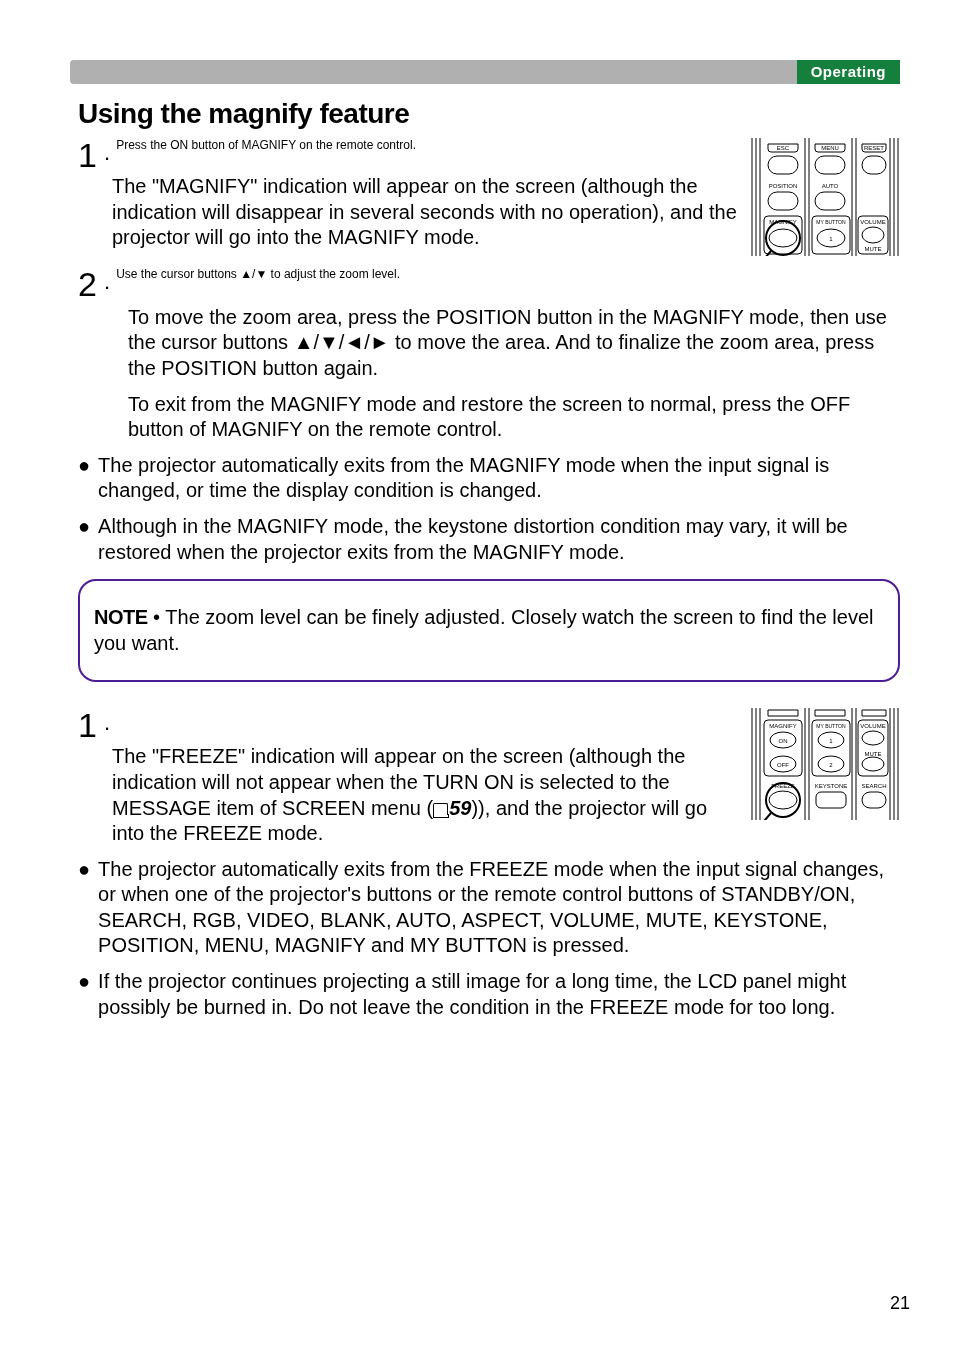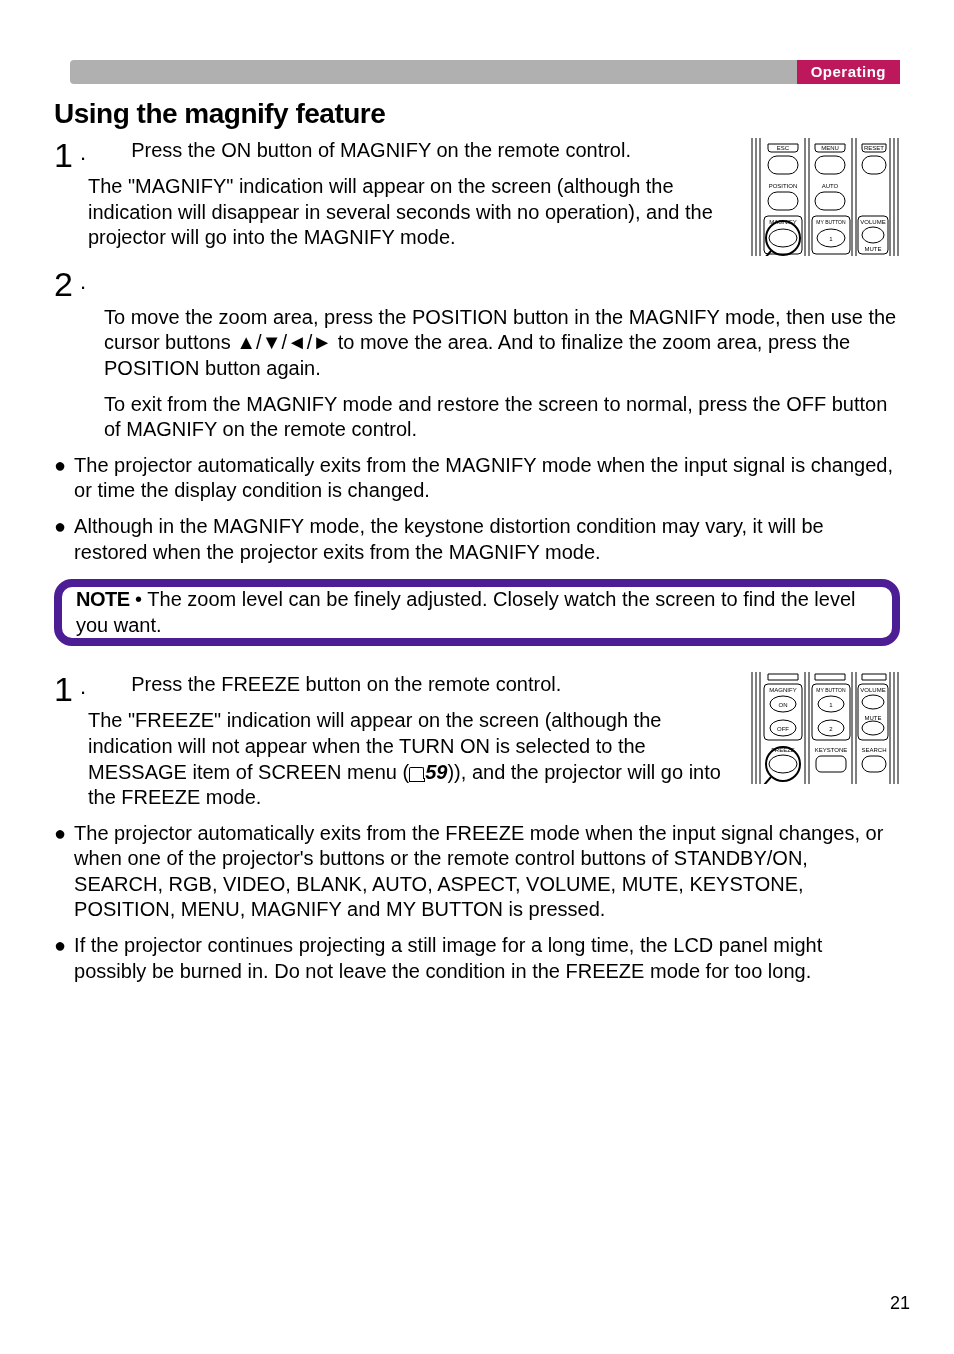--- a/index.html
+++ b/index.html
@@ -18,31 +18,31 @@
     right: 54px;
     height: 24px;
     background: #b0b0b0;
     border-radius: 4px 0 0 4px;
   }
   .header-label {
     position: absolute;
     top: 60px;
     right: 54px;
     height: 24px;
-    background: #be185d;
+    background: #15803d;
     color: #fff;
     font-weight: bold;
     font-size: 15px;
     padding: 3px 14px;
     letter-spacing: 0.5px;
   }
   .content {
     position: absolute;
     top: 98px;
-    left: 54px;
+    left: 78px;
     right: 54px;
   }
   h2 {
     font-size: 28px;
     font-weight: 900;
     margin-bottom: 8px;
     letter-spacing: -0.5px;
   }
   .num-step {
     display: flex;
@@ -55,42 +55,41 @@
     line-height: 1;
     margin-right: 4px;
     min-width: 22px;
   }
   .dot {
     font-size: 22px;
     margin-right: 6px;
     line-height: 1.4;
   }
   .step-body {
-    font-size: 20px;
+    font-size: 12px;
     line-height: 1.28;
     flex: 1;
-    margin-left: 39px;
   }
   .para {
     font-size: 20px;
     line-height: 1.28;
     margin-left: 50px;
     margin-bottom: 10px;
   }
   .bullet {
     display: flex;
     font-size: 20px;
     line-height: 1.28;
     margin-bottom: 10px;
   }
   .bullet .b { margin-right: 8px; }
   .note-box {
-    border: 8px solid #4c1d95;
+    border: 2px solid #4c1d95;
     border-radius: 18px;
-    padding: 0 14px;
+    padding: 24px 14px;
     margin: 14px 0 26px 0;
     font-size: 20px;
     line-height: 1.28;
   }
   .note-label { font-weight: 900; letter-spacing: -0.5px; }
   .ref-icon {
     display: inline-block;
     width: 15px;
     height: 12px;
     border: 1.5px solid #000;
@@ -188,20 +187,21 @@
     <span class="dot">.</span>
     <div class="step-body">Press the ON button of MAGNIFY on the remote control.</div>
   </div>
   <div class="para" style="margin-left:34px; margin-top:-2px;">The "MAGNIFY" indication will appear on the screen (although the indication will disappear in several seconds with no operation), and the projector will go into the MAGNIFY mode.</div>
 
   <div style="clear:both"></div>
 
   <div class="num-step" style="margin-top:6px;">
     <span class="num">2</span>
     <span class="dot">.</span>
+    <div class="step-body">Use the cursor buttons ▲/▼ to adjust the zoom level.</div>
   </div>
   <div class="para">To move the zoom area, press the POSITION button in the MAGNIFY mode, then use the cursor buttons ▲/▼/◄/► to move the area. And to finalize the zoom area, press the POSITION button again.</div>
   <div class="para">To exit from the MAGNIFY mode and restore the screen to normal, press the OFF button of MAGNIFY on the remote control.</div>
 
   <div class="bullet">
     <span class="b">●</span>
     <div>The projector automatically exits from the MAGNIFY mode when the input signal is changed, or time the display condition is changed.</div>
   </div>
   <div class="bullet">
     <span class="b">●</span>
@@ -261,21 +261,20 @@
           <text x="33" y="80">FREEZE</text>
           <text x="81" y="80">KEYSTONE</text>
           <text x="124" y="80">SEARCH</text>
         </g>
       </svg>
     </div>
 
     <div class="num-step">
       <span class="num">1</span>
       <span class="dot">.</span>
-      <div class="step-body">Press the FREEZE button on the remote control.</div>
     </div>
     <div class="para" style="margin-left:34px; margin-top:-2px;">
       <span>The "FREEZE" indication will appear on the screen (although the indication will not appear when the TURN ON is selected to the MESSAGE item of SCREEN menu (</span><span class="ref-icon"></span><span class="ref-num">59</span><span>)), and the projector will go into the FREEZE mode.</span>
     </div>
 
     <div style="clear:both"></div>
 
 
     <div class="bullet">
       <span class="b">●</span>

